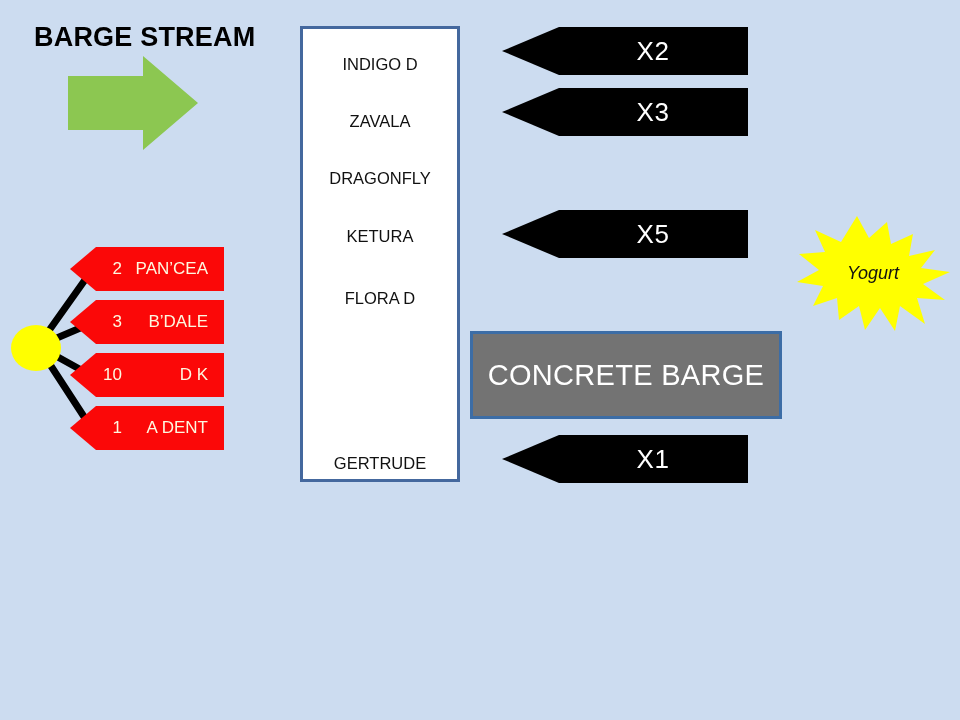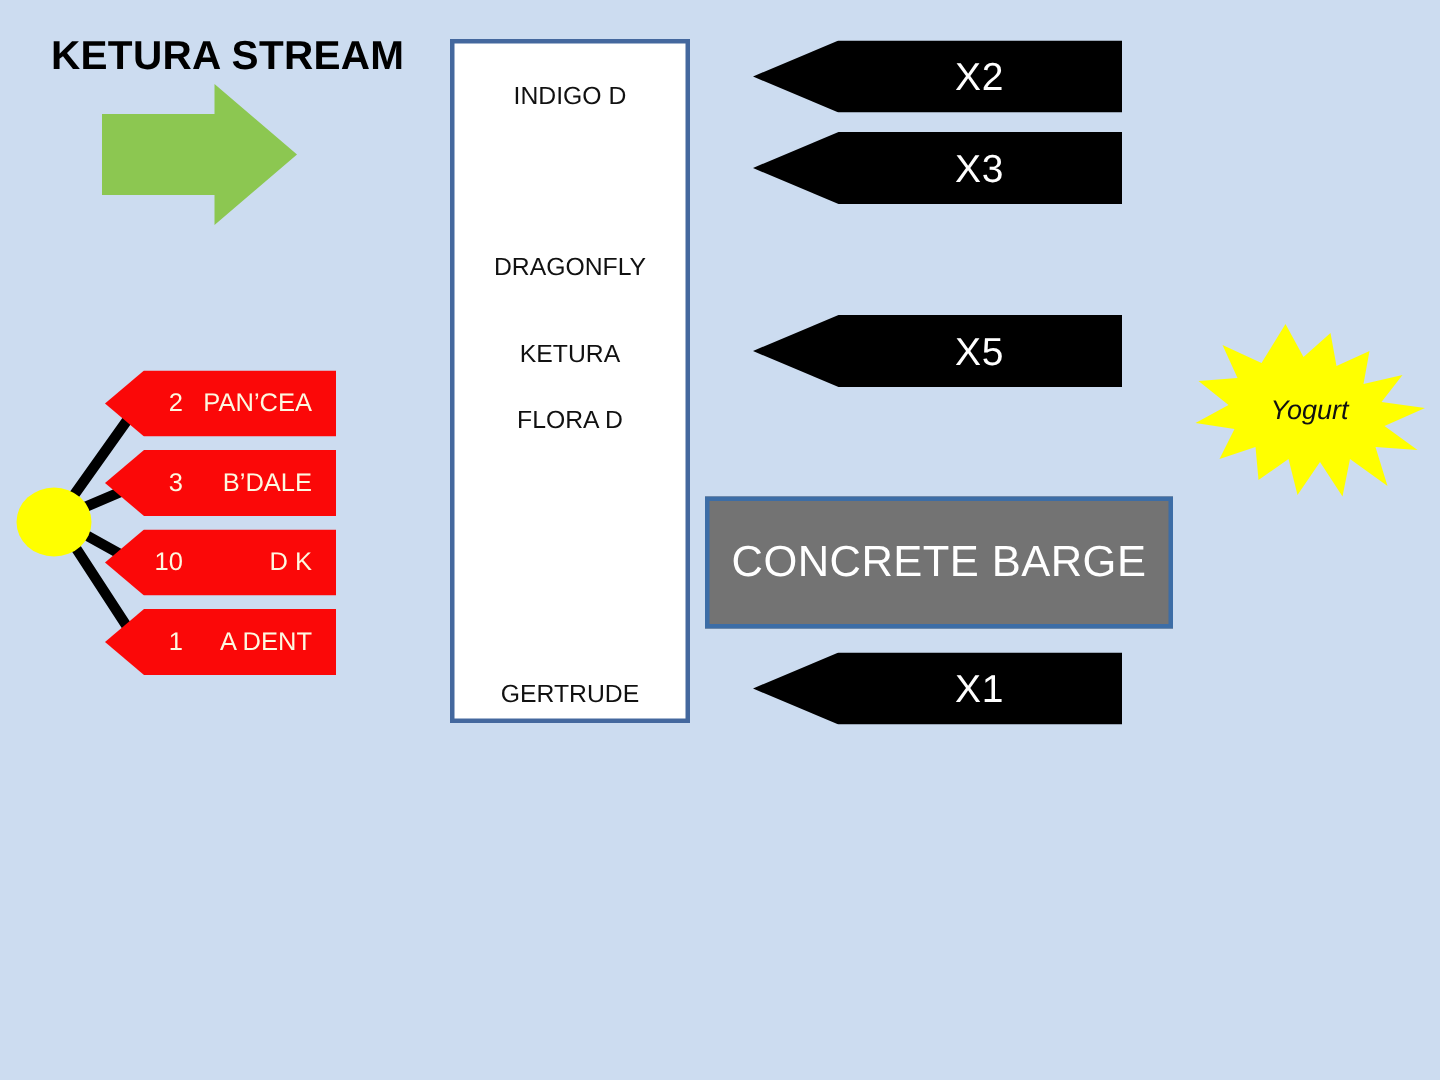--- a/index.html
+++ b/index.html
@@ -163,21 +163,21 @@
     font-size: 18px;
     padding-right: 2px;
     box-sizing: border-box;
   }
 </style>
 </head>
 <body>
 
 <div id="canvas">
 
-  <div id="title">KETURA STREAM</div>
+  <div id="title">BARGE STREAM</div>
 
   <div id="tidal-arrow">
     <svg viewBox="0 0 130 94" xmlns="http://www.w3.org/2000/svg">
       <polygon points="0,20 75,20 75,0 130,47 75,94 75,74 0,74" fill="#8cc751"></polygon>
     </svg>
   </div>
 
   <div id="hub-lines">
     <svg viewBox="0 0 260 240" xmlns="http://www.w3.org/2000/svg">
       <g stroke="#000000" stroke-width="7" stroke-linecap="round" fill="none">
@@ -225,23 +225,24 @@
       <polygon points="26,0 154,0 154,44 26,44 0,22" fill="#fb0808"></polygon>
     </svg>
     <div class="rp-label">
       <span class="rp-num">1</span>
       <span class="rp-name">A DENT</span>
     </div>
   </div>
 
   <div id="list-box">
     <div class="li" style="top:26px">INDIGO D</div>
+    <div class="li" style="top:83px">ZAVALA</div>
     <div class="li" style="top:140px">DRAGONFLY</div>
     <div class="li" style="top:198px">KETURA</div>
-    <div class="li" style="top:242px">FLORA D</div>
+    <div class="li" style="top:260px">FLORA D</div>
     <div class="li" style="top:425px">GERTRUDE</div>
   </div>
 
   <div class="blk-arrow" style="left:502px; top:27px">
     <svg viewBox="0 0 246 48" xmlns="http://www.w3.org/2000/svg">
       <polygon points="57,0 246,0 246,48 57,48 0,24" fill="#000000"></polygon>
     </svg>
     <div class="ba-label">X2</div>
   </div>
 

